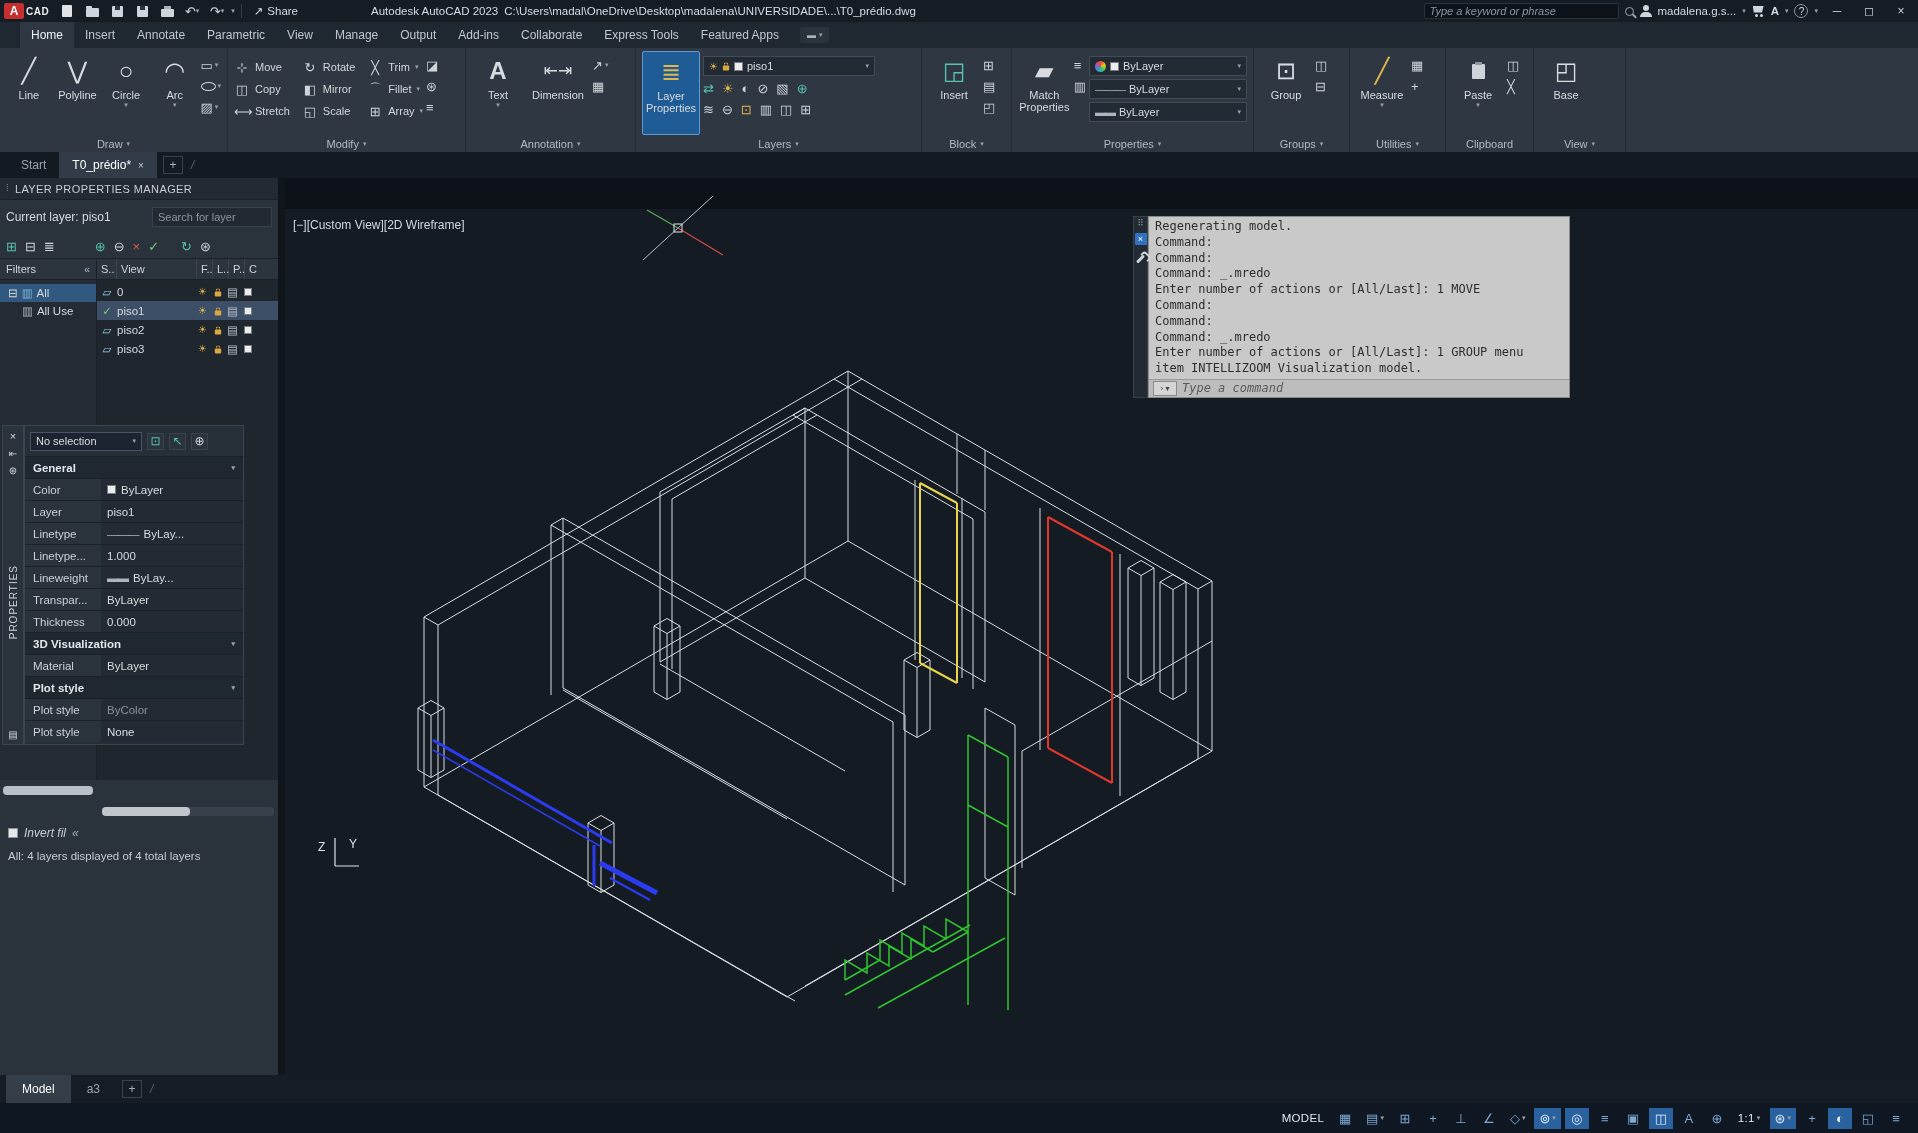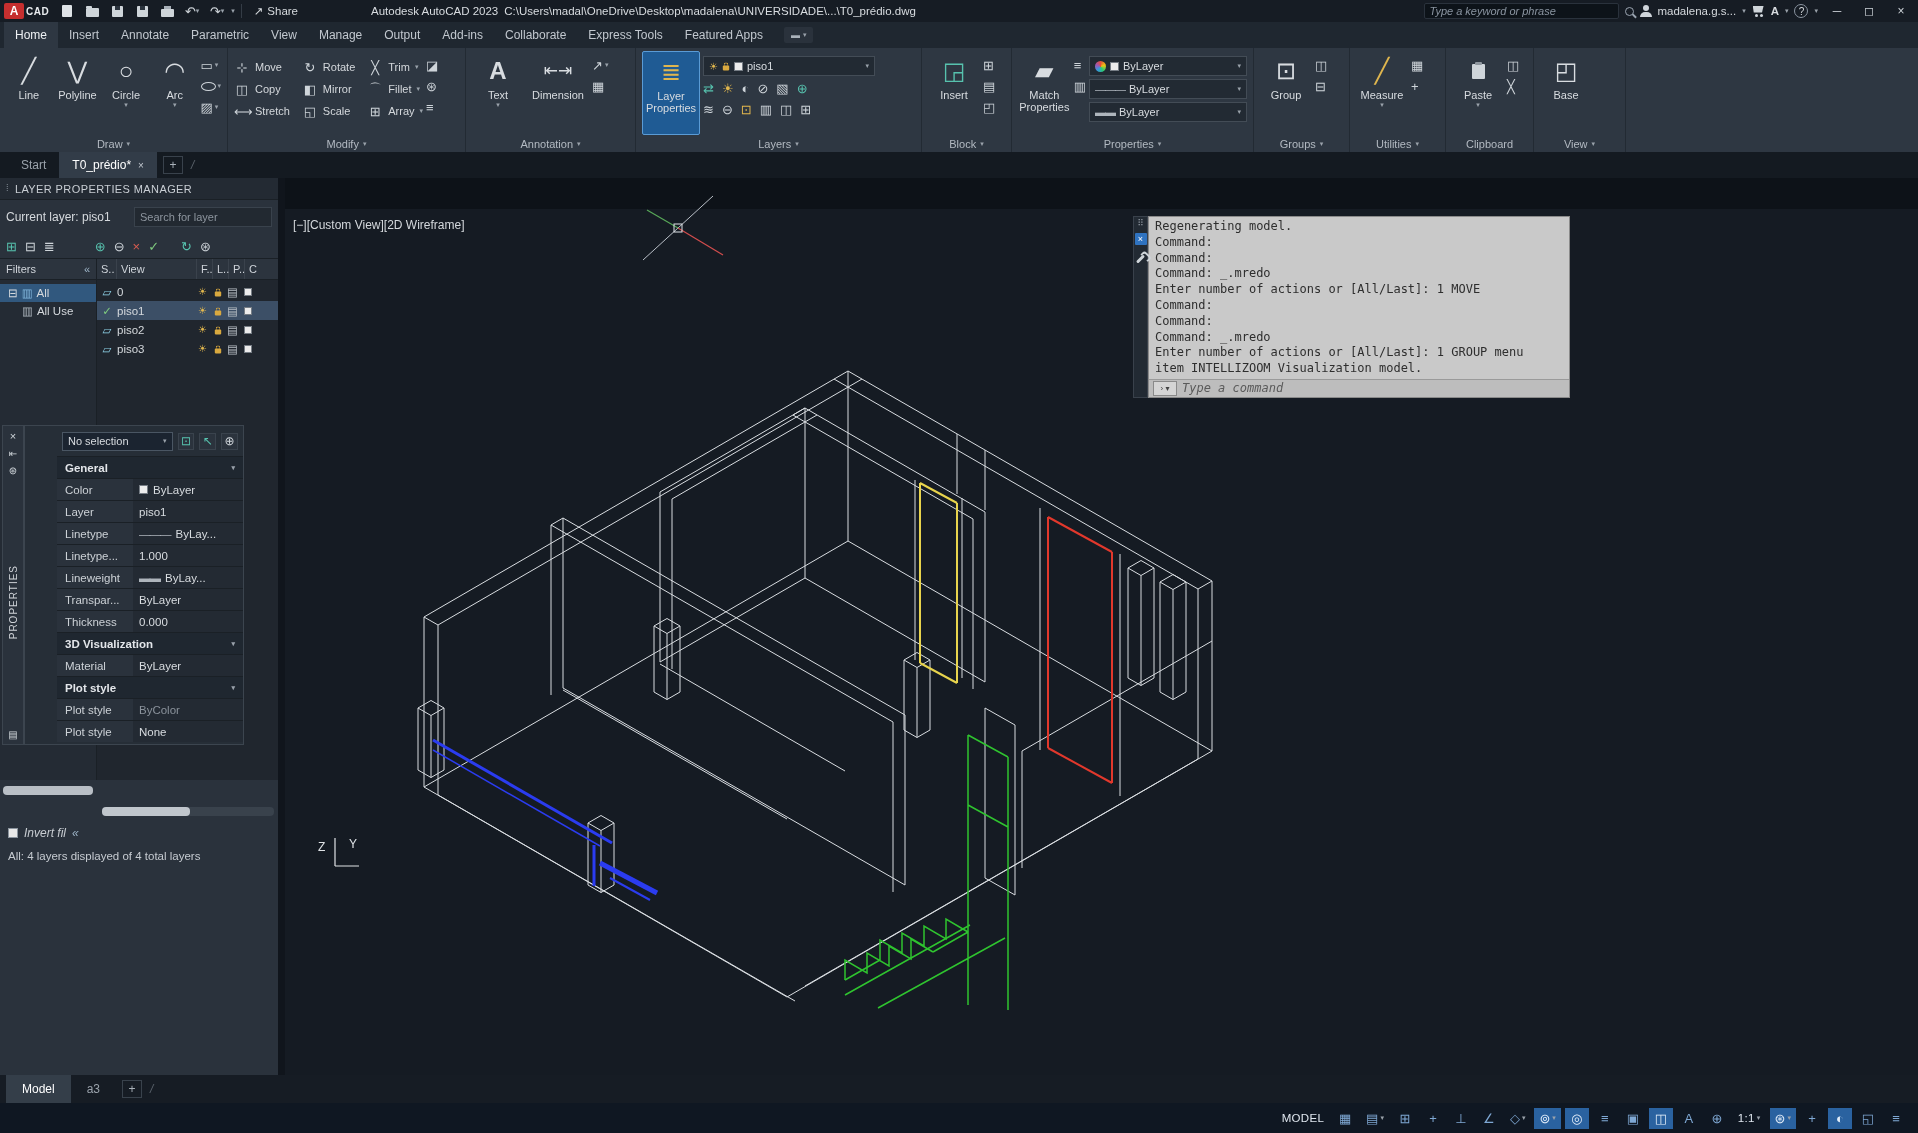--- a/index.html
+++ b/index.html
@@ -33,21 +33,21 @@
   .ic-folder::before { content:""; position:absolute; top:-2px; left:0; width:6px; height:2px; background:#cfd5da; border-radius:1px 1px 0 0; }
   .ic-disk { width:11px; height:11px; background:#cfd5da; border-radius:1px; position:relative; }
   .ic-disk::before { content:""; position:absolute; top:0; left:3px; width:5px; height:4px; background:#2a323c; }
   .ic-printer { width:13px; height:8px; background:#cfd5da; border-radius:1px; position:relative; margin-top:4px; }
   .ic-printer::before { content:""; position:absolute; top:-3px; left:3px; width:7px; height:3px; background:#a8b0b8; }
   .sep { width:1px; height:14px; background:#343c46; margin:0 3px; }
 
   
   .tabrow { position:absolute; left:0; top:22px; width:1918px; height:26px; background:#1f2730; display:flex; align-items:stretch; padding-left:4px; }
   .rtab { padding:0 11px; display:flex; align-items:center; color:#c2c8cf; font-size:12px; }
-  .rtab.active { background:#2e3742; color:#eef1f4; }
+  .rtab.active { background:#2e3742; color:#eef1f4;margin-left:16px; }
   .ribtoggle { display:flex; align-items:center; gap:3px; margin-left:10px; color:#aab2ba; font-size:9px; background:#2a323c; border-radius:2px; padding:0 7px; height:16px; align-self:center; }
 
   
   .ribbon { position:absolute; left:0; top:48px; width:1918px; height:104px; background:#2e3742; display:flex; }
   .panel { display:flex; flex-direction:column; border-right:1px solid #222a33; flex:0 0 auto; }
   .panel-body { flex:1; display:flex; padding:3px 6px 0; gap:3px; }
   .panel-label { height:17px; display:flex; align-items:center; justify-content:center; gap:4px; font-size:11px; color:#b3bac2; }
   .bigbtn { width:52px; display:flex; flex-direction:column; align-items:center; padding-top:2px; }
   .bigbtn .bic { height:36px; font-size:24px; line-height:36px; color:#d8dce0; }
   .bigbtn .blbl { font-size:11px; line-height:12px; color:#d8dce0; text-align:center; }
@@ -78,21 +78,21 @@
   .plusbox { width:20px; height:18px; border:1px solid #39424c; display:flex; align-items:center; justify-content:center; color:#aab2ba; align-self:center; margin-left:6px; }
   .slash { color:#5a626b; align-self:center; margin-left:8px; font-style:italic; }
 
   
   .main { position:absolute; left:0; top:178px; width:1918px; height:897px; background:#10151c; }
 
   
   .leftpanel { position:absolute; left:0; top:0; width:278px; height:897px; background:#2a323c; display:flex; flex-direction:column; }
   .lpm-header { height:22px; background:#232a33; display:flex; align-items:center; gap:6px; padding:0 6px; color:#c9ced4; font-size:11px; letter-spacing:.4px; border-bottom:1px solid #1a2026; }
   .lpm-current { height:34px; display:flex; align-items:center; justify-content:space-between; padding:0 6px; }
-  .lpm-search { width:138px; height:20px; background:#222931; border:1px solid #39424c; display:flex; align-items:center; padding:0 5px; gap:4px; }
+  .lpm-search { width:120px; height:20px; background:#222931; border:1px solid #39424c; display:flex; align-items:center; padding:0 5px; gap:4px; }
   .lpm-search input { flex:1; background:transparent; border:none; outline:none; color:#c6ccd2; font-size:11px; font-family:"Liberation Sans",sans-serif; }
   .lpm-search input::placeholder { color:#8d959e; }
   .lpm-tools { height:24px; display:flex; align-items:center; gap:8px; padding:0 6px; }
   .tico { font-size:13px; color:#cfd5da; }
   .lpm-cols { height:22px; display:flex; align-items:stretch; background:#2c343e; border-top:1px solid #1a2026; border-bottom:1px solid #1a2026; font-size:11px; color:#cfd4da; }
   .fl-hd { width:97px; display:flex; align-items:center; justify-content:space-between; padding:0 6px; border-right:1px solid #1a2026; }
   .colhd { display:flex; align-items:center; padding:0 4px; border-right:1px solid #3a424c; }
   .lpm-body { height:500px; display:flex; }
   .filters { width:97px; background:#242b34; border-right:1px solid #1a2026; padding-top:4px; font-size:11.5px; }
   .fitem { display:flex; align-items:center; gap:4px; height:18px; padding-left:8px; color:#d5d9dd; }
@@ -110,21 +110,21 @@
   .sb2 .track { width:172px; height:9px; background:#39424c; border-radius:4px; position:relative; }
   .sb2 .thumb { position:absolute; left:0; top:0; width:88px; height:9px; background:#c0c6cc; border-radius:4px; }
   .invrow { height:22px; display:flex; align-items:center; gap:6px; padding:0 8px; color:#c8cdd2;font-style:italic; }
   .chk { width:10px; height:10px; border:1px solid #8a949e; background:#e8e8e8; }
   .lpm-status { height:24px; display:flex; align-items:center; padding:0 8px; color:#c6cbd1; font-size:11.5px; }
 
   
   .palette { position:absolute; left:2px; top:247px; display:flex; z-index:30; }
   .pstrip { width:22px; height:320px; background:#2a323c; border:1px solid #3c454f; display:flex; flex-direction:column; align-items:center; padding:4px 0; gap:6px; color:#cfd5da; }
   .pstrip .vtxt { writing-mode:vertical-rl; transform:rotate(180deg); font-size:10px; letter-spacing:1px; color:#cfd3d8; margin-top:auto; margin-bottom:auto; }
-  .pbox { width:220px; height:320px; background:#262e37; border:1px solid #3c454f; overflow:hidden;padding-left:32px; }
+  .pbox { width:220px; height:320px; background:#262e37; border:1px solid #3c454f; overflow:hidden; }
   .phdr { height:30px; display:flex; align-items:center; gap:5px; padding:0 5px; }
   .pcombo { width:112px; height:19px; background:#1b2430; border:1px solid #4a5663; display:flex; align-items:center; padding:0 5px; font-size:11px; color:#d8dce0; }
   .pcombo .cv { flex:1; }
   .phico { width:17px; height:17px; display:flex; align-items:center; justify-content:center; color:#cfd5da; font-size:12px; border:1px solid #3a434d; background:#2b333d; }
   .psec { height:22px; background:#1f2730; display:flex; align-items:center; padding:0 8px; font-weight:bold; color:#e3e6ea; font-size:11.5px; border-top:1px solid #1a2026; }
   .psec .caret { margin-left:auto; }
   .prow { height:22px; display:flex; font-size:11.5px; border-top:1px solid #1a2026; }
   .plbl { width:76px; background:#2a323c; display:flex; align-items:center; padding-left:8px; color:#ccd1d6; }
   .pval { flex:1; background:#232a33; display:flex; align-items:center; padding-left:6px; gap:5px; color:#d8dce0; }
   .pval.dim { color:#8a929b; }

